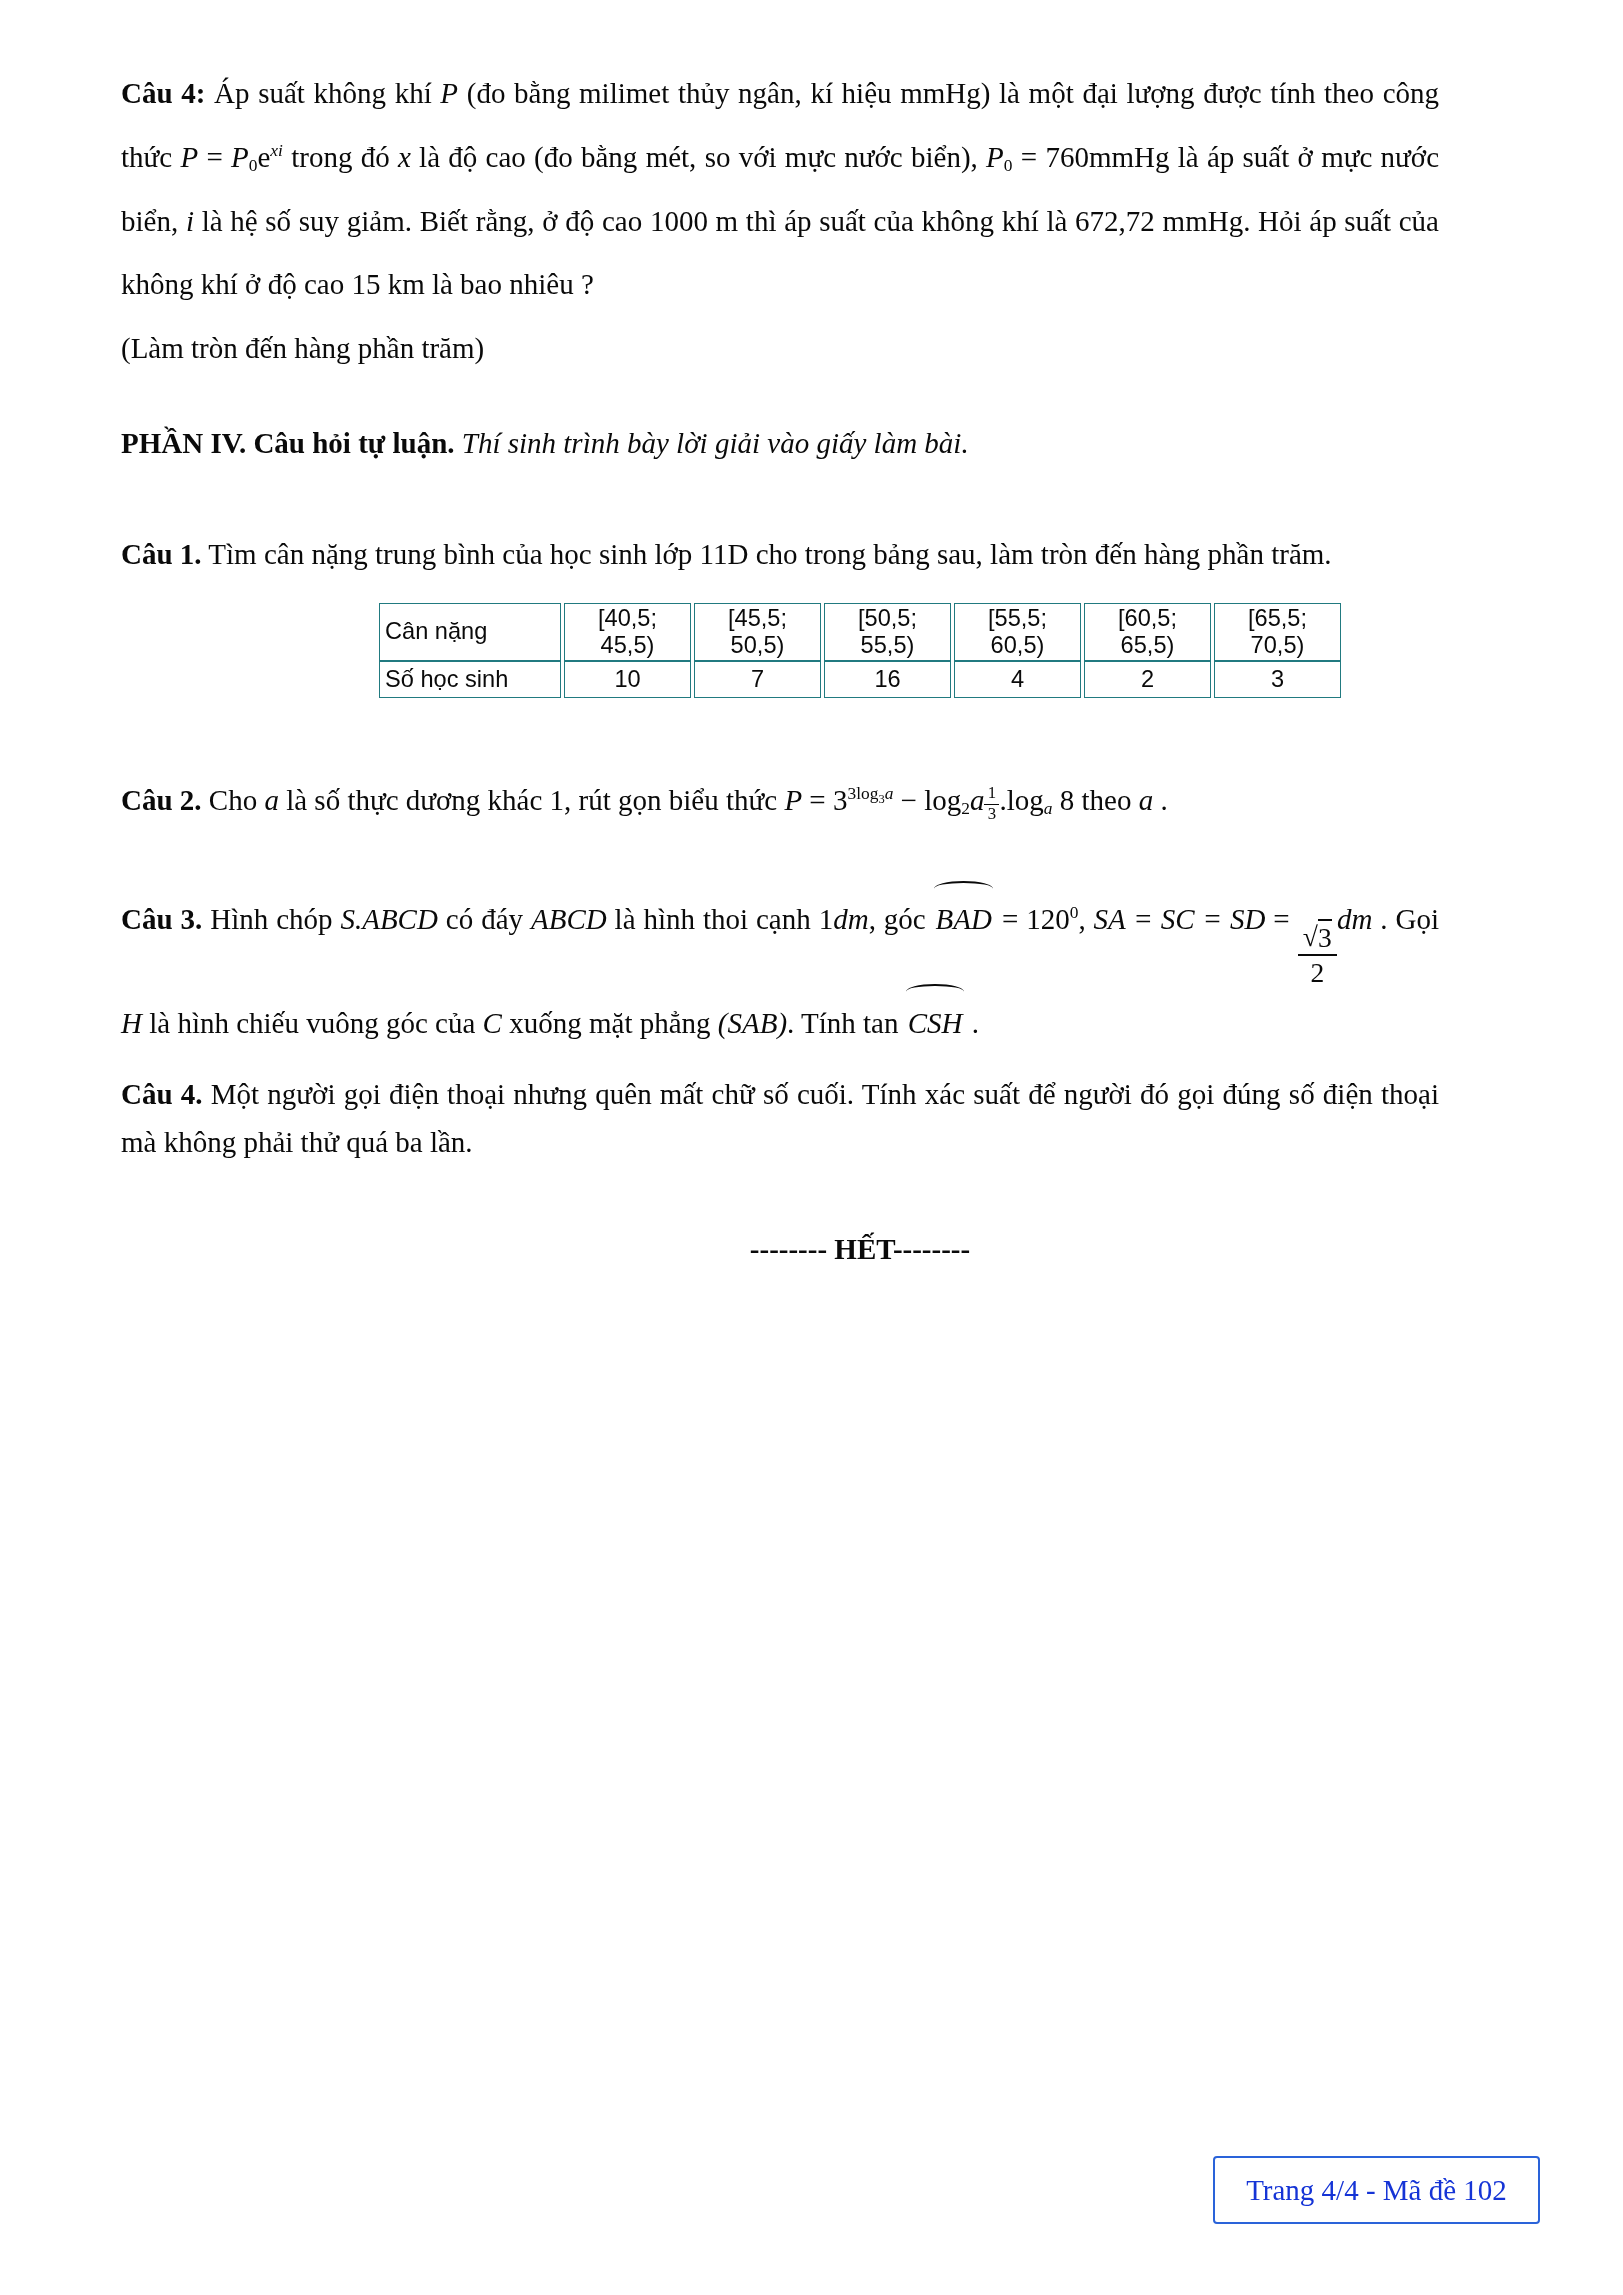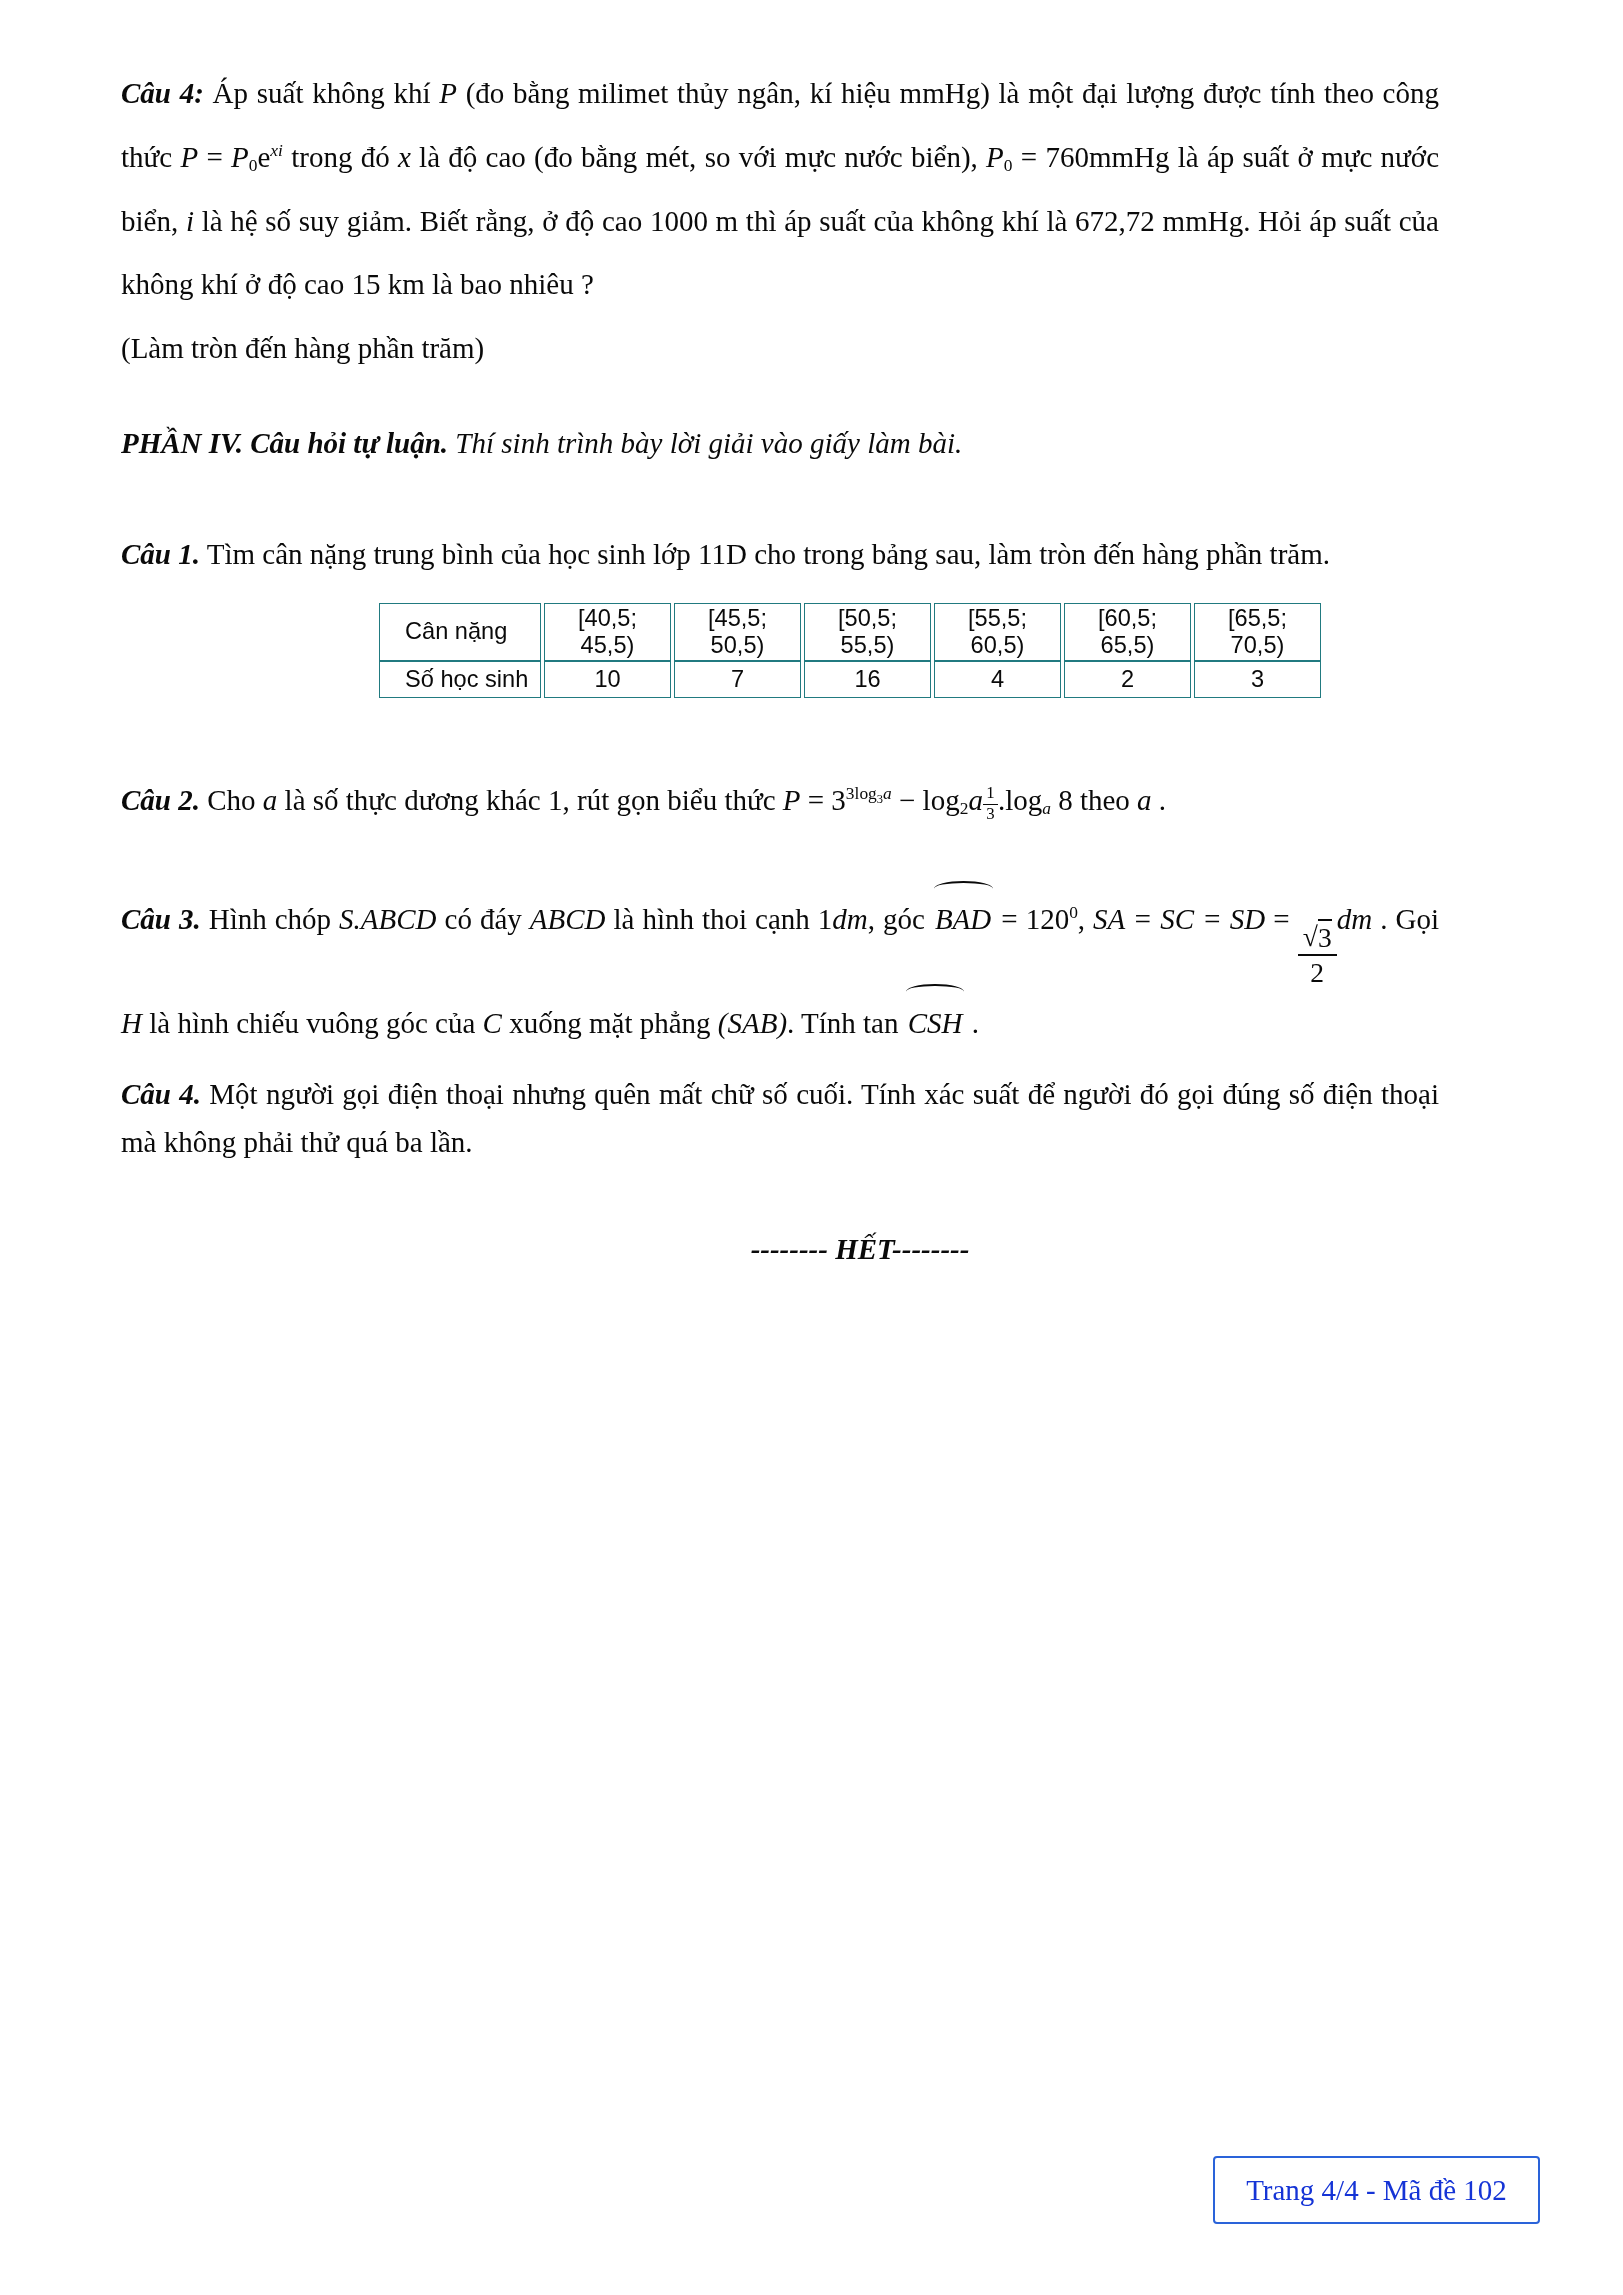--- a/index.html
+++ b/index.html
@@ -12,21 +12,21 @@
   .content { padding:62px 0 0 121px; width:1439px; }
   p { text-align:justify; }
   .p1 { line-height:2.2; }
   .note { line-height:2.2; text-align:left; }
   .phan4 { margin-top:38px; line-height:1.7; text-align:left; }
   .q1p { margin-top:62px; line-height:1.7; text-align:left; }
   .q2p { margin-top:73px; line-height:2.0; text-align:left; }
   .q3p { margin-top:56px; line-height:2.4; }
   .q4p { margin-top:13px; line-height:1.65; }
   .het { margin-top:59px; text-align:center; width:1478px; line-height:1.6; }
-  b { font-weight:bold;font-style:italic; }
+  b { font-weight:bold; }
   i { font-style:italic; }
   sub, sup { font-size:0.6em; line-height:0; }
   sup { vertical-align:0.62em; }
   sub { vertical-align:-0.22em; }
   sup .ss { font-size:0.72em; vertical-align:-0.35em; }
   .math { white-space:nowrap; }
   
   .supfrac { display:inline-flex; flex-direction:column; align-items:center;
              font-size:0.58em; vertical-align:0.72em; line-height:1.12; }
   .supfrac .fn { border-bottom:1.6px solid currentColor; padding:0 3.3px 0.7px; }
@@ -40,21 +40,21 @@
   
   .arc { position:relative; display:inline-block; padding:0 2px; }
   .arc::before { content:""; position:absolute; left:0.7px; right:0.7px; top:-0.14em;
                  height:0.45em; border-top:2px solid currentColor;
                  border-radius:50% 50% 0 0; }
   
   .wtable { margin:23px 0 0 255px; border-collapse:separate; border-spacing:3.3px 0;
             font-family:"Liberation Sans", sans-serif; font-size:23.6px; color:#0a0a0a; }
   .wtable td { border:1.3px solid var(--table-border, #217a80); height:37px;
                width:127px; text-align:center; padding:1.3px 5.2px; }
-  .wtable td.lab { width:162px; text-align:left; padding-left:25px; }
+  .wtable td.lab { width:182px; text-align:left; padding-left:5px; }
   
   .footer-box { position:absolute; left:1213px; top:2156px; min-width:327px;
                 border:2px solid var(--footer-border, #2a63d9); border-radius:4px;
                 padding:15.7px 22px; text-align:center;
                 color:var(--footer-text, #1534d6); font-size:29px; }
 </style>
 </head>
 <body>
 
 <div class="content">

